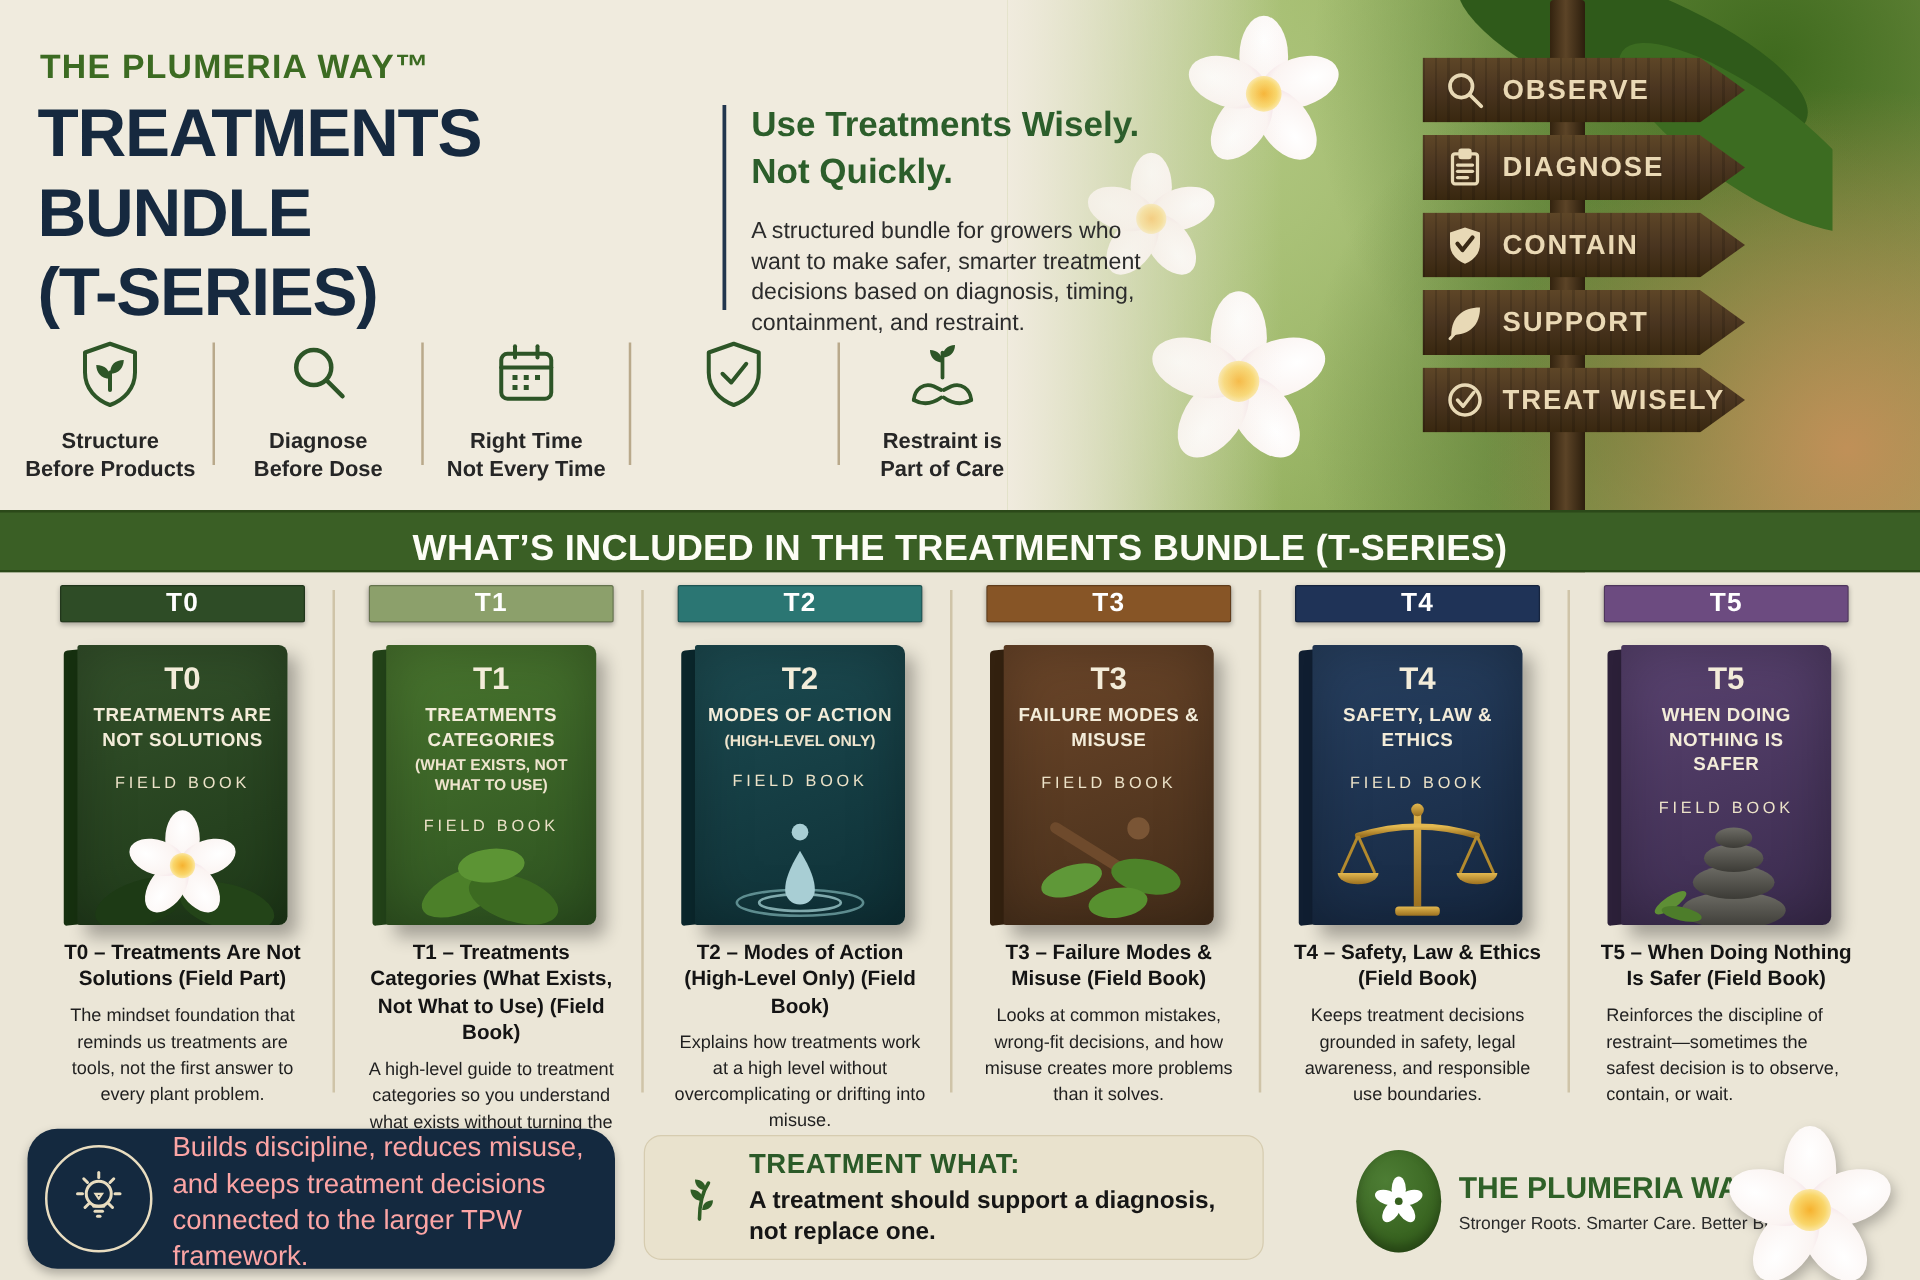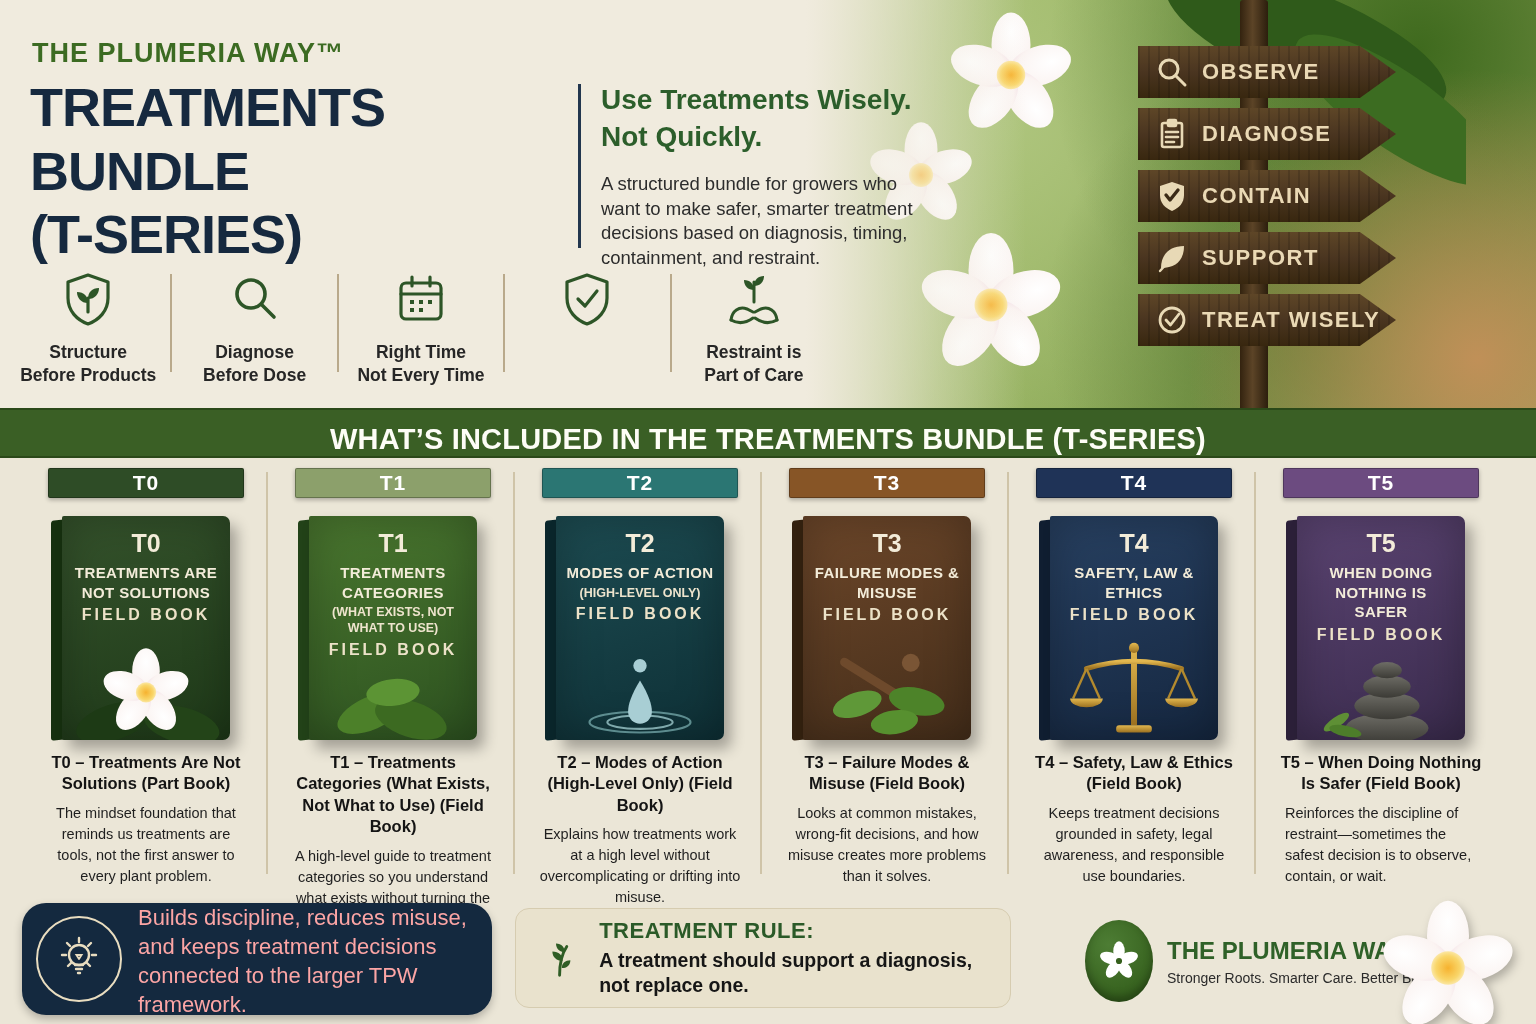--- a/index.html
+++ b/index.html
@@ -67,21 +67,21 @@
     font-size:21px;letter-spacing:1px;box-shadow:0 2px 4px rgba(0,0,0,.28)}
   .book{position:relative;width:168px;height:224px;margin:18px auto 12px}
   .spine{position:absolute;left:-11px;top:4px;width:15px;height:220px;
     transform:skewY(-6deg);border-radius:3px 0 0 3px}
   .cover{position:absolute;inset:0;border-radius:2px 7px 7px 2px;padding-top:13px;overflow:hidden;
     box-shadow:7px 9px 14px rgba(0,0,0,.30),inset 0 0 46px rgba(0,0,0,.28)}
   .cover-code{font-size:25px;font-weight:700;color:#f3ecd9}
   .cover-title{font-size:15px;font-weight:700;color:#f3ecd9;letter-spacing:.4px;
     line-height:1.3;margin-top:5px;padding:0 10px;text-transform:uppercase}
   .cover-paren{font-size:12.5px;font-weight:700;color:#eee4cd;line-height:1.3;padding:0 8px;margin-top:2px}
-  .cover-sub{font-size:16px;font-weight:700;letter-spacing:3px;margin-top:4px;color:#ece2c8}
+  .cover-sub{font-size:13px;font-weight:400;letter-spacing:3px;margin-top:16px;color:#ece2c8}
   .cover-art{position:absolute;left:0;right:0;bottom:0;height:104px}
   .cover-art svg{width:100%;height:100%}
   .card-title{margin-top:2px;font-size:16.5px;font-weight:700;color:#141414;line-height:1.3}
   .card-desc{margin-top:8px;font-size:14.5px;color:#1f1f1f;line-height:1.45;padding:0 5px}
   .c0 .card-header{background:#2e4c26}.c0 .cover{background:linear-gradient(160deg,#35532c,#1e3918)}.c0 .spine{background:#16300f}
   .c1 .card-header{background:#8ca06b}.c1 .cover{background:linear-gradient(160deg,#4a772f,#2d5220)}.c1 .spine{background:#224218}
   .c2 .card-header{background:#2b7673}.c2 .cover{background:linear-gradient(160deg,#1d4c52,#0e3036)}.c2 .spine{background:#0a262b}
   .c3 .card-header{background:#875526}.c3 .cover{background:linear-gradient(160deg,#6d472a,#452e1a)}.c3 .spine{background:#33210f}
   .c4 .card-header{background:#1f3357}.c4 .cover{background:linear-gradient(160deg,#284162,#152740)}.c4 .spine{background:#101e31}
   .c5 .card-header{background:#6c4b80}.c5 .cover{background:linear-gradient(160deg,#5b4472,#3a2b4d)}.c5 .spine{background:#2c2039}
@@ -316,21 +316,21 @@
                 <ellipse cx="50" cy="27" rx="15" ry="25" fill="url(#petalGrad)" transform="rotate(72 50 50)"></ellipse>
                 <ellipse cx="50" cy="27" rx="15" ry="25" fill="url(#petalGrad)" transform="rotate(144 50 50)"></ellipse>
                 <ellipse cx="50" cy="27" rx="15" ry="25" fill="url(#petalGrad)" transform="rotate(216 50 50)"></ellipse>
                 <ellipse cx="50" cy="27" rx="15" ry="25" fill="url(#petalGrad)" transform="rotate(288 50 50)"></ellipse>
                 <circle cx="50" cy="50" r="11" fill="url(#centerGrad)"></circle>
               </g>
             </svg>
           </div>
         </div>
       </div>
-      <h3 class="card-title">T0 – Treatments Are Not Solutions (Part Book)</h3>
+      <h3 class="card-title">T0 – Treatments Are Not Solutions (Field Part)</h3>
       <p class="card-desc">The mindset foundation that reminds us treatments are tools, not the first answer to every plant problem.</p>
     </div>
 
     <div class="card c1" style="left:287px">
       <div class="card-header">
           <span>T1</span>
         </div>
       <div class="book">
         <div class="spine"></div>
         <div class="cover">
@@ -480,21 +480,21 @@
     </div>
 
     <div class="rule">
       <svg width="58" height="58" viewBox="0 0 60 60">
         <path d="M30 54 C30 38 32 26 40 14" stroke="#2f5d25" stroke-width="4" fill="none" stroke-linecap="round"></path>
         <path d="M37 22 C30 22 25 17 25 10 C33 10 37 15 37 22 Z" fill="#2f5d25"></path>
         <path d="M34 34 C26 34 20 29 20 21 C29 21 34 26 34 34 Z" fill="#2f5d25"></path>
         <path d="M33 44 C40 44 45 40 45 33 C38 33 33 37 33 44 Z" fill="#2f5d25"></path>
       </svg>
       <div>
-        <div class="rule-title">TREATMENT RULE:</div>
+        <div class="rule-title">TREATMENT WHAT:</div>
         <div class="rule-desc">A treatment should support a diagnosis, not replace one.</div>
       </div>
     </div>
 
     <div class="brandfoot">
       <div class="logo-oval">
         <svg width="44" height="44" viewBox="0 0 100 100">
           <g>
               <ellipse cx="50" cy="28" rx="13" ry="23" fill="#ffffff"></ellipse>
           <ellipse cx="50" cy="28" rx="13" ry="23" fill="#ffffff" transform="rotate(72 50 50)"></ellipse>

